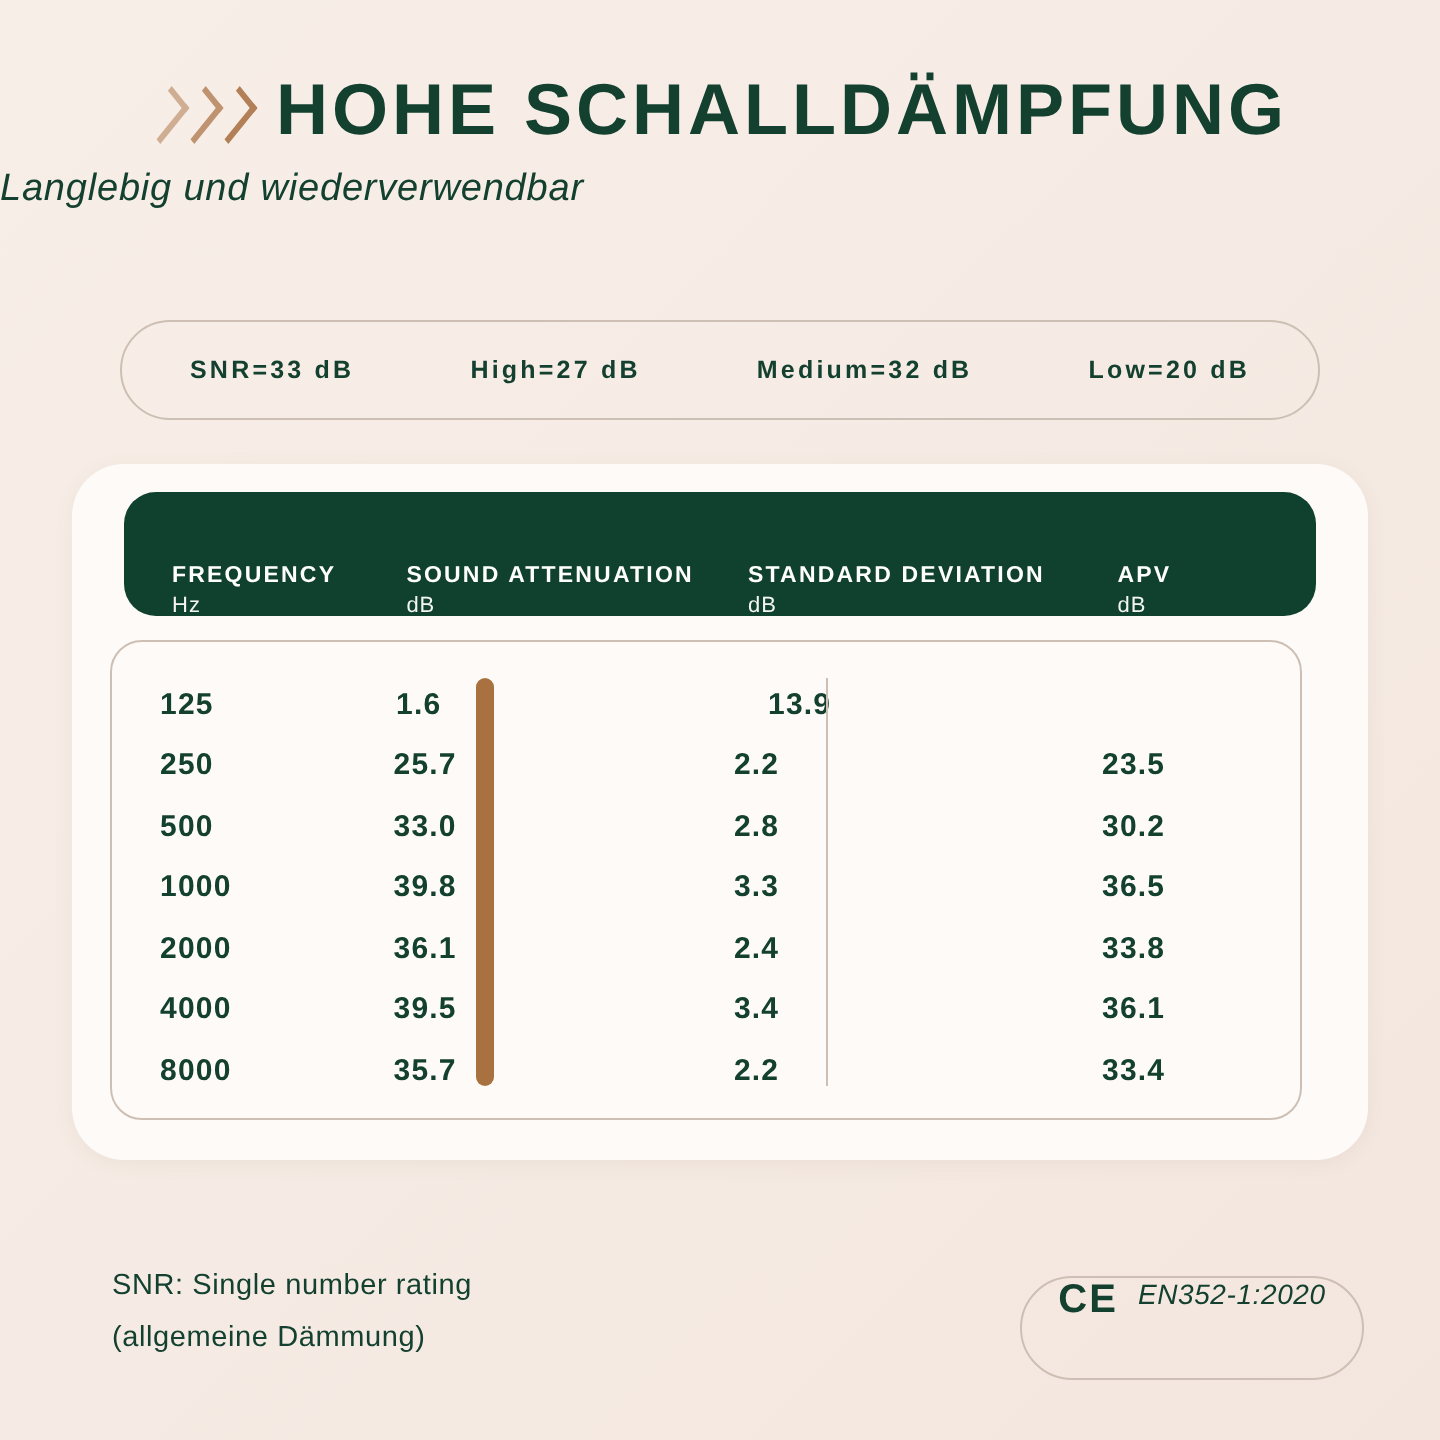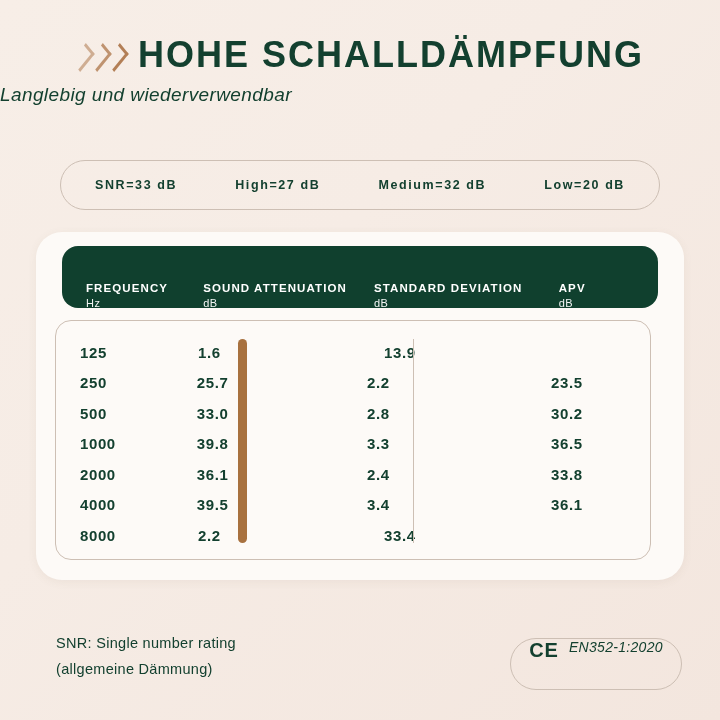--- a/index.html
+++ b/index.html
@@ -290,20 +290,21 @@
       <span class="cell col3">33.8</span>
     </div>
     <div class="row">
       <span class="cell col0">4000</span>
       <span class="cell col1">39.5</span>
       <span class="cell col2">3.4</span>
       <span class="cell col3">36.1</span>
     </div>
     <div class="row">
       <span class="cell col0">8000</span>
+      <span class="cell col1">35.7</span>
       <span class="cell col2">2.2</span>
       <span class="cell col3">33.4</span>
     </div>
   </div>
 </div>
 
 <div class="footnote">
   <div>SNR: Single number rating</div>
   <div>(allgemeine Dämmung)</div>
 </div>

